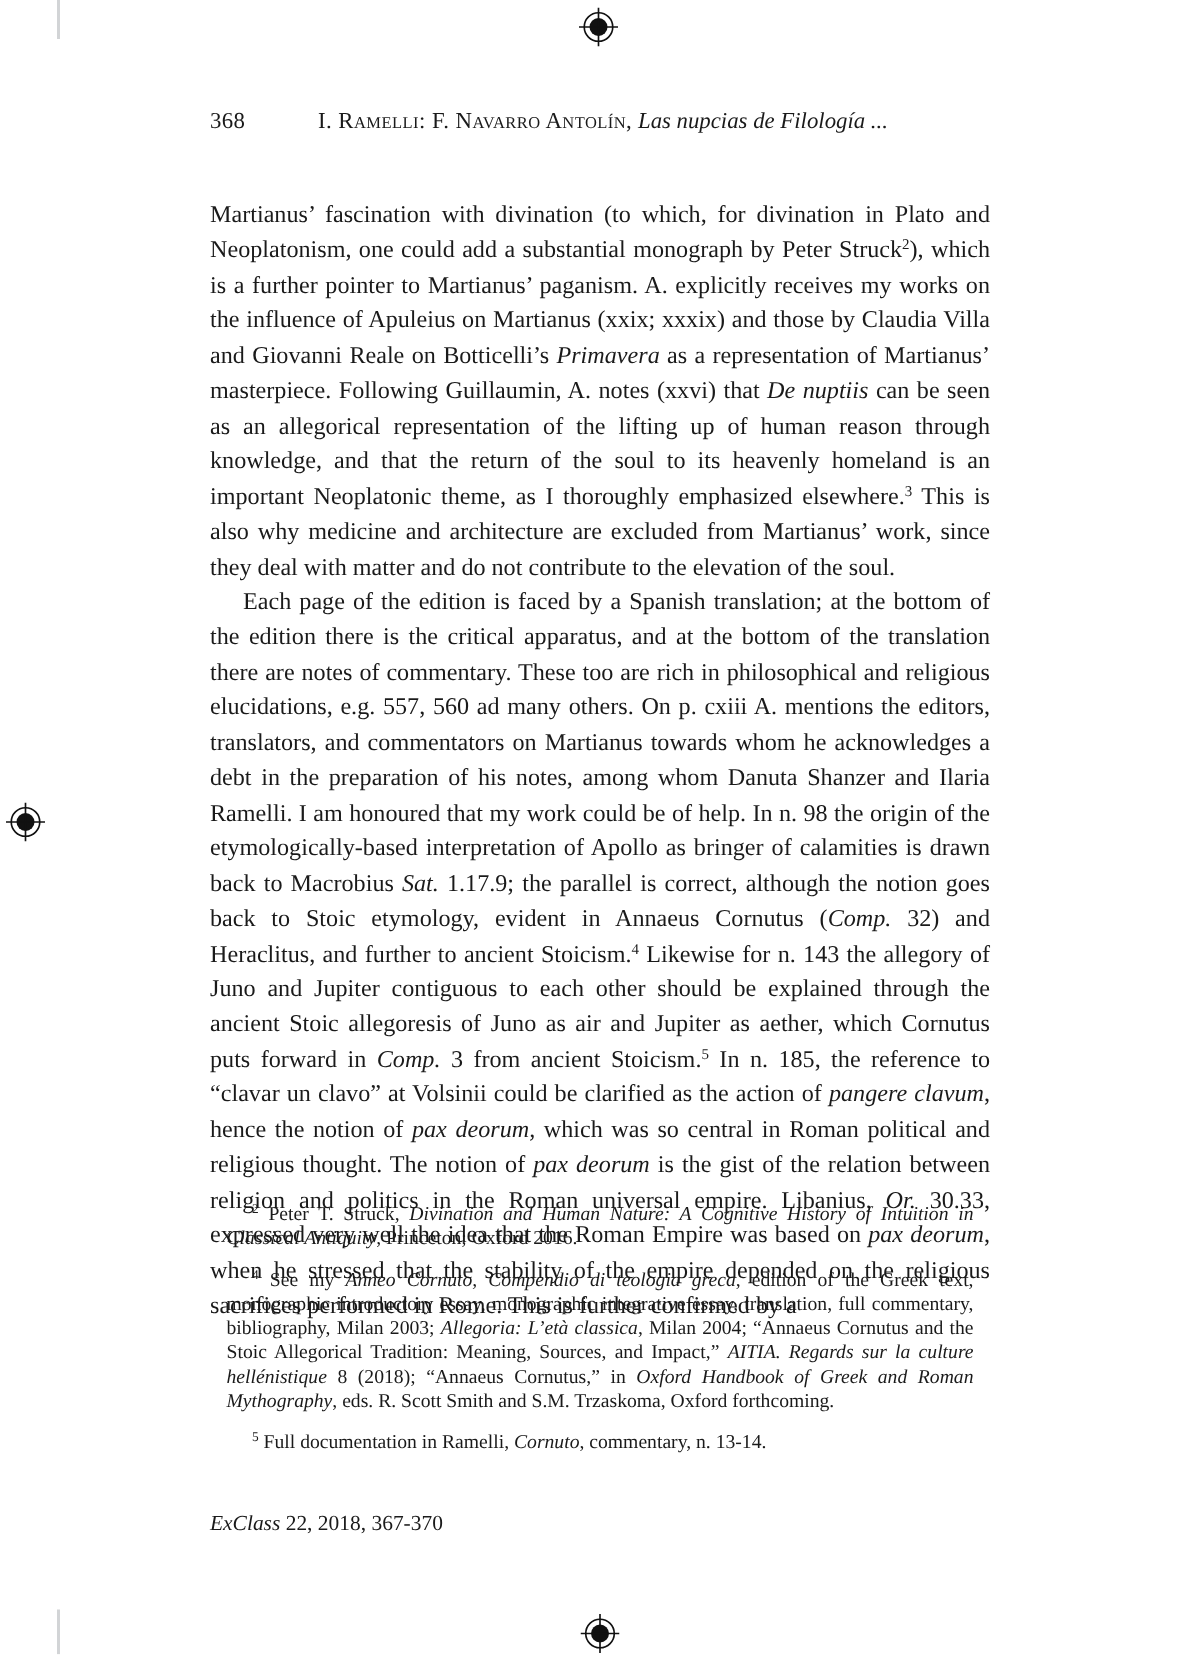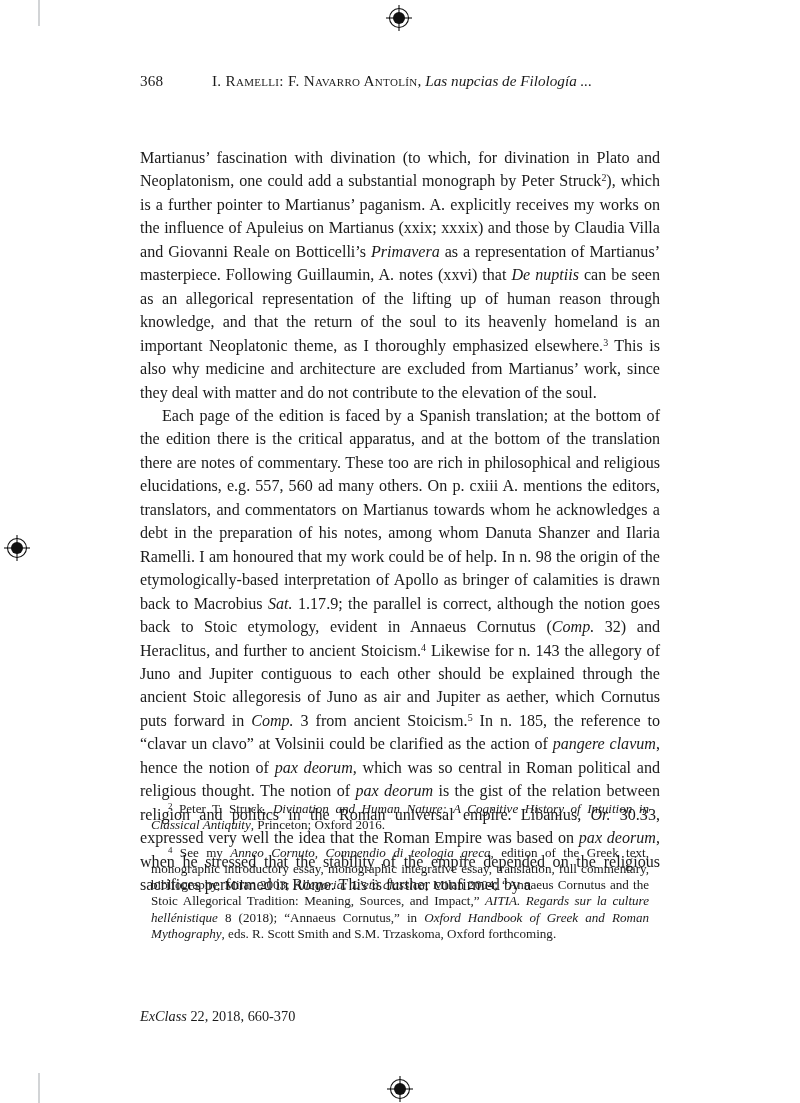--- a/index.html
+++ b/index.html
@@ -61,21 +61,21 @@
   }
   .smallcaps {
     font-variant: small-caps;
     letter-spacing: 0.3px;
   }
   .it { font-style: italic; }
 
   .body-block {
     position: absolute;
     left: 0;
-    top: 146px;
+    top: 132px;
     width: 520px;
   }
   .body-block p {
     margin: 0;
     font-size: 16.1px;
     line-height: 23.45px;
     text-align: justify;
     text-justify: inter-word;
     hyphens: manual;
   }
@@ -161,18 +161,19 @@
 
       <p class="indent"><span>Each page of the edition is faced by a Spanish translation; at the bottom of the edition there is the critical apparatus, and at the bottom of the translation there are notes of commentary. These too are rich in philosophical and religious elucidations, e.g. 557, 560 ad many others.  On p. cxiii A. mentions the editors, translators, and commentators on Martianus towards whom he acknowledges a debt in the preparation of his notes, among whom Danuta Shanzer and Ilaria Ramelli. I am honoured that my work could be of help. In n. 98 the origin of the etymologically-based interpretation of Apollo as bringer of calamities is drawn back to Macrobius </span><span class="it">Sat.</span><span> 1.17.9; the parallel is correct, although the notion goes back to Stoic etymology, evident in Annaeus Cornutus (</span><span class="it">Comp.</span><span> 32) and Heraclitus, and further to ancient Stoicism.</span><sup>4</sup><span> Likewise for n. 143 the allegory of Juno and Jupiter contiguous to each other should be explained through the ancient Stoic allegoresis of Juno as air and Jupiter as aether, which Cornutus puts forward in </span><span class="it">Comp.</span><span> 3 from ancient Stoicism.</span><sup>5</sup><span> In n. 185, the reference to “clavar un clavo” at Volsinii could be clarified as the action of </span><span class="it">pangere clavum</span><span>, hence the notion of </span><span class="it">pax deorum,</span><span> which was so central in Roman political and religious thought. The notion of </span><span class="it">pax deorum</span><span> is the gist of the relation between religion and politics in the Roman universal empire. Libanius, </span><span class="it">Or.</span><span> 30.33, expressed very well the idea that the Roman Empire was based on </span><span class="it">pax deorum</span><span>, when he stressed that the stability of the empire depended on the religious sacrifices performed in Rome. This is further confirmed by a</span></p>
     </div>
 
     <div class="notes-block">
       <p class="ni"><sup>2</sup><span> Peter T. Struck, </span><span class="it">Divination and Human Nature: A Cognitive History of Intuition in Classical Antiquity</span><span>, Princeton; Oxford 2016.</span></p>
 
 
       <p class="ni"><sup>4</sup><span> See my </span><span class="it">Anneo Cornuto, Compendio di teologia greca</span><span>, edition of the Greek text, monographic introductory essay, monographic integrative essay, translation, full commentary, bibliography, Milan 2003; </span><span class="it">Allegoria: L’età classica</span><span>, Milan 2004; “Annaeus Cornutus and the Stoic Allegorical Tradition: Meaning, Sources, and Impact,” </span><span class="it">AITIA. Regards sur la culture hellénistique</span><span> 8 (2018); “Annaeus Cornutus,” in </span><span class="it">Oxford Handbook of Greek and Roman Mythography</span><span>, eds. R. Scott Smith and S.M. Trzaskoma, Oxford forthcoming.</span></p>
 
+      <p class="ni"><sup>5</sup><span> Full documentation in Ramelli, </span><span class="it">Cornuto</span><span>, commentary, n. 13-14.</span></p>
     </div>
 
-    <div class="colophon"><span class="it">ExClass</span><span> 22, 2018, 660-370</span></div>
+    <div class="colophon"><span class="it">ExClass</span><span> 22, 2018, 367-370</span></div>
 
   </div>
 </div>
 
 </body></html>

